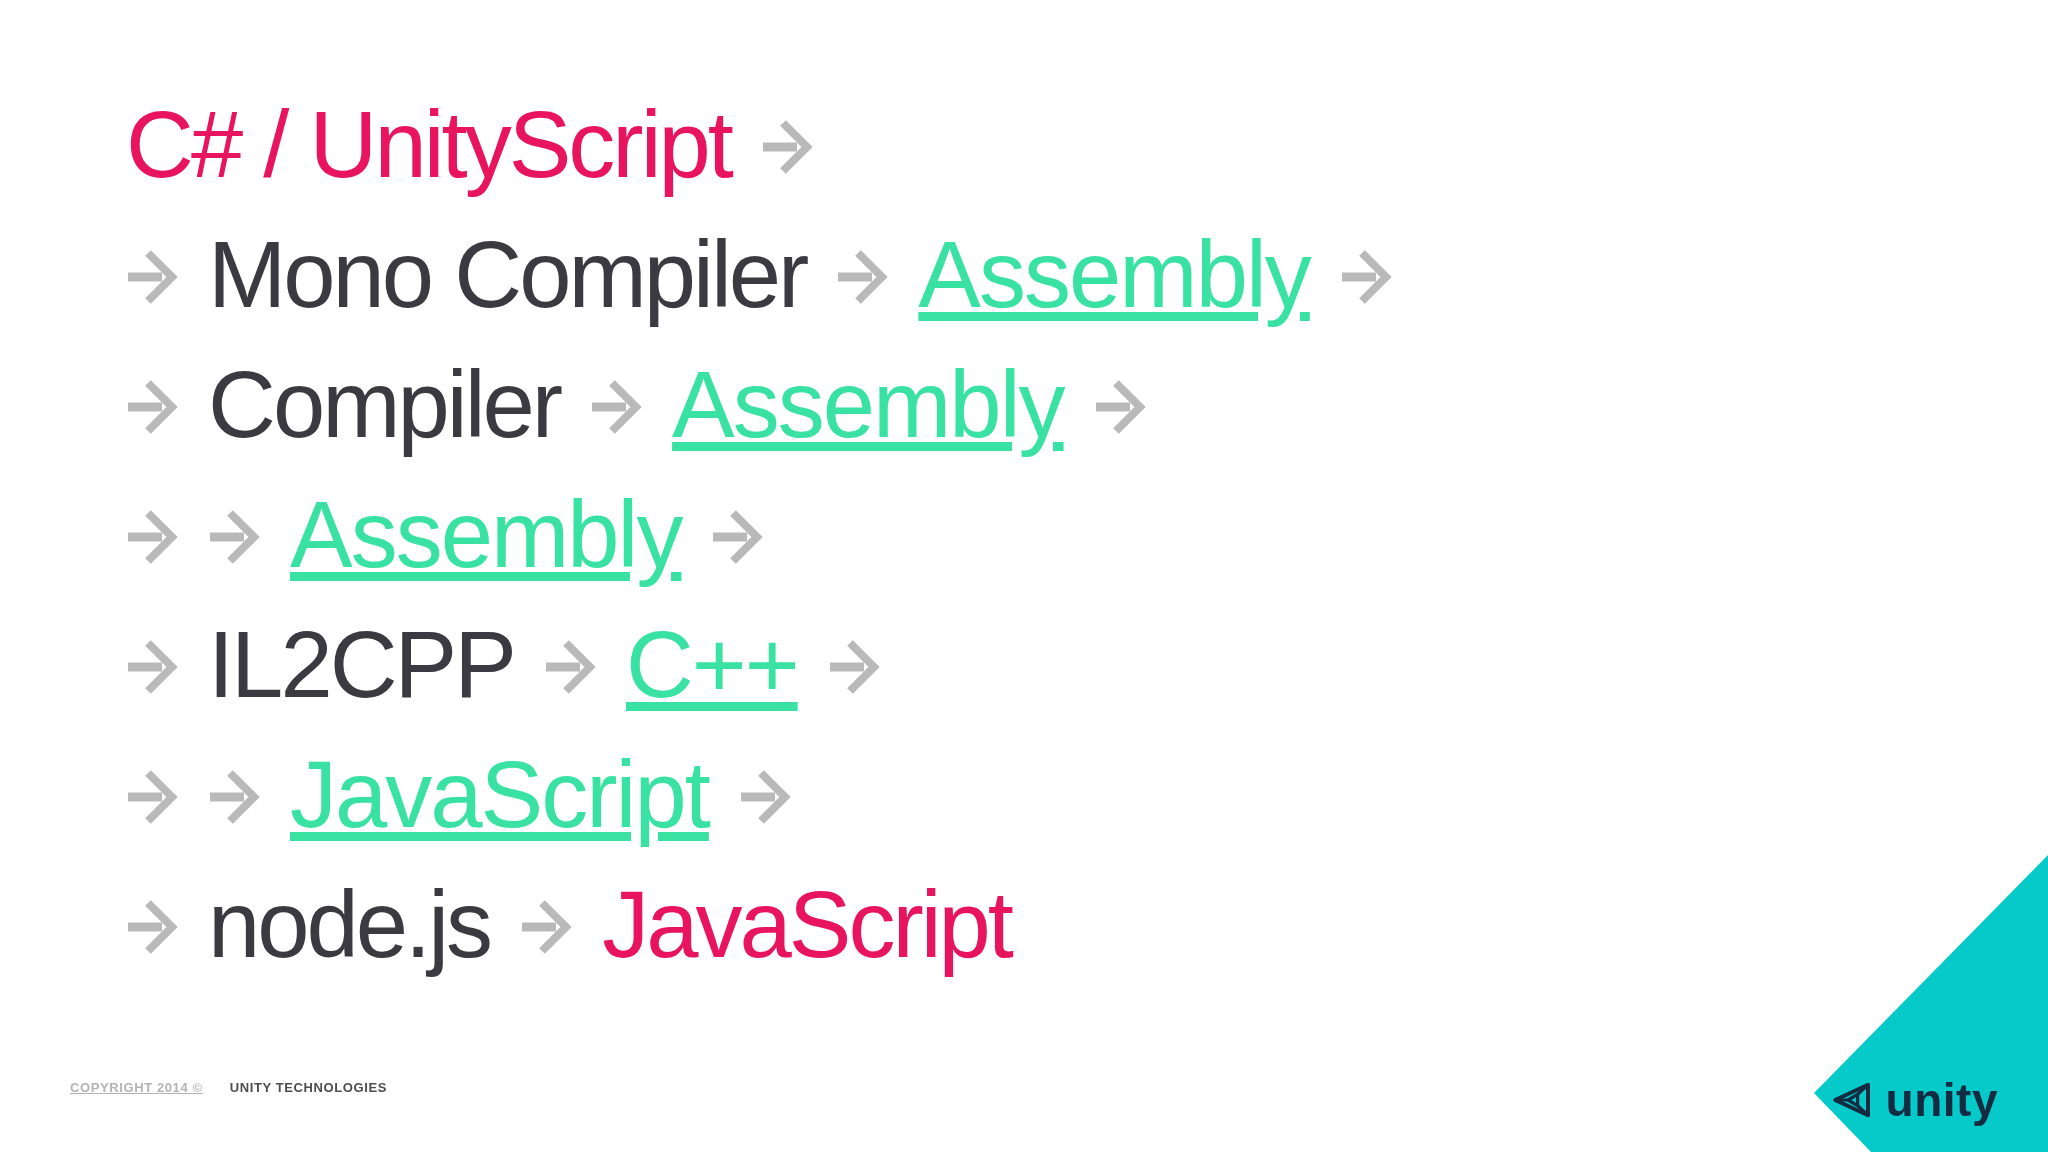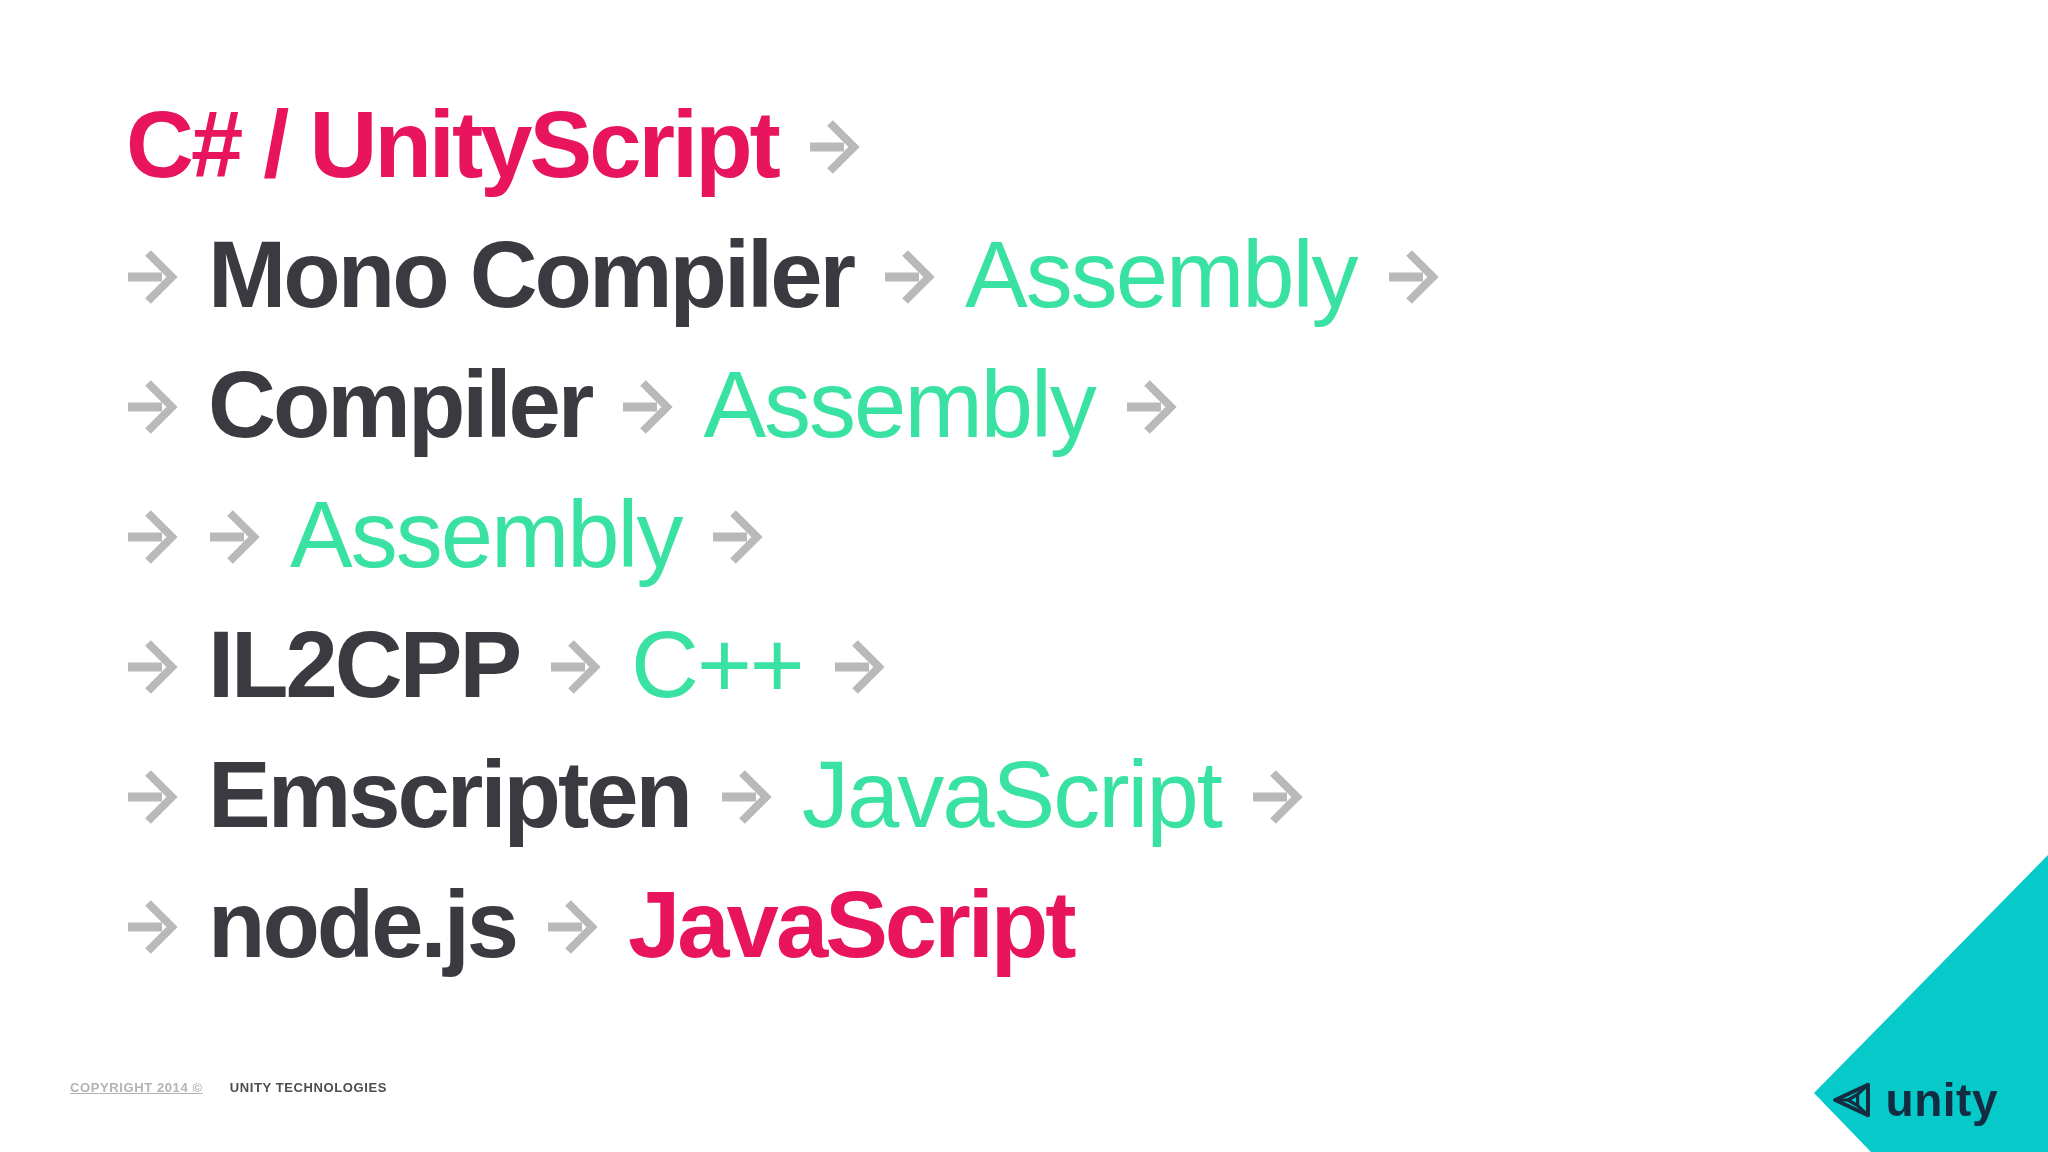--- a/index.html
+++ b/index.html
@@ -24,30 +24,31 @@
   }
   .row {
     height: 130px;
     display: flex;
     align-items: center;
     gap: 30px;
     white-space: nowrap;
   }
   .txt {
     font-size: 94px;
-    font-weight: bold;
+    font-weight: normal;
     letter-spacing: -3px;
     line-height: 1;
     color: var(--dark, #3a3a40);
   }
   .txt.pink { color: var(--pink, #e8145e); }
   .txt.green {
     color: var(--green, #39e2a2);
     font-weight: normal;
     letter-spacing: -2px;
+    text-decoration: underline;
   }
   .arrow { flex: 0 0 auto; margin-top: 4px; }
   .arrow svg { display: block; }
   .arrow .bar  { stroke: var(--arrow, #b9b9b9); stroke-width: 9; fill: none; }
   .arrow .head { stroke: var(--arrow, #b9b9b9); stroke-width: 8; fill: none; }
 
   .footer {
     position: absolute;
     left: 70px;
     top: 1080px;
@@ -194,21 +195,20 @@
       </span>
     </div>
 
     <div class="row">
       <span class="arrow">
         <svg viewBox="0 0 52 64" width="52" height="64">
             <path class="bar" d="M2 32 H36"></path>
             <path class="head" d="M22 8 L46 32 L22 56"></path>
           </svg>
       </span>
-      <span class="txt">Emscripten</span>
       <span class="arrow">
         <svg viewBox="0 0 52 64" width="52" height="64">
             <path class="bar" d="M2 32 H36"></path>
             <path class="head" d="M22 8 L46 32 L22 56"></path>
           </svg>
       </span>
       <span class="txt green">JavaScript</span>
       <span class="arrow">
         <svg viewBox="0 0 52 64" width="52" height="64">
             <path class="bar" d="M2 32 H36"></path>

